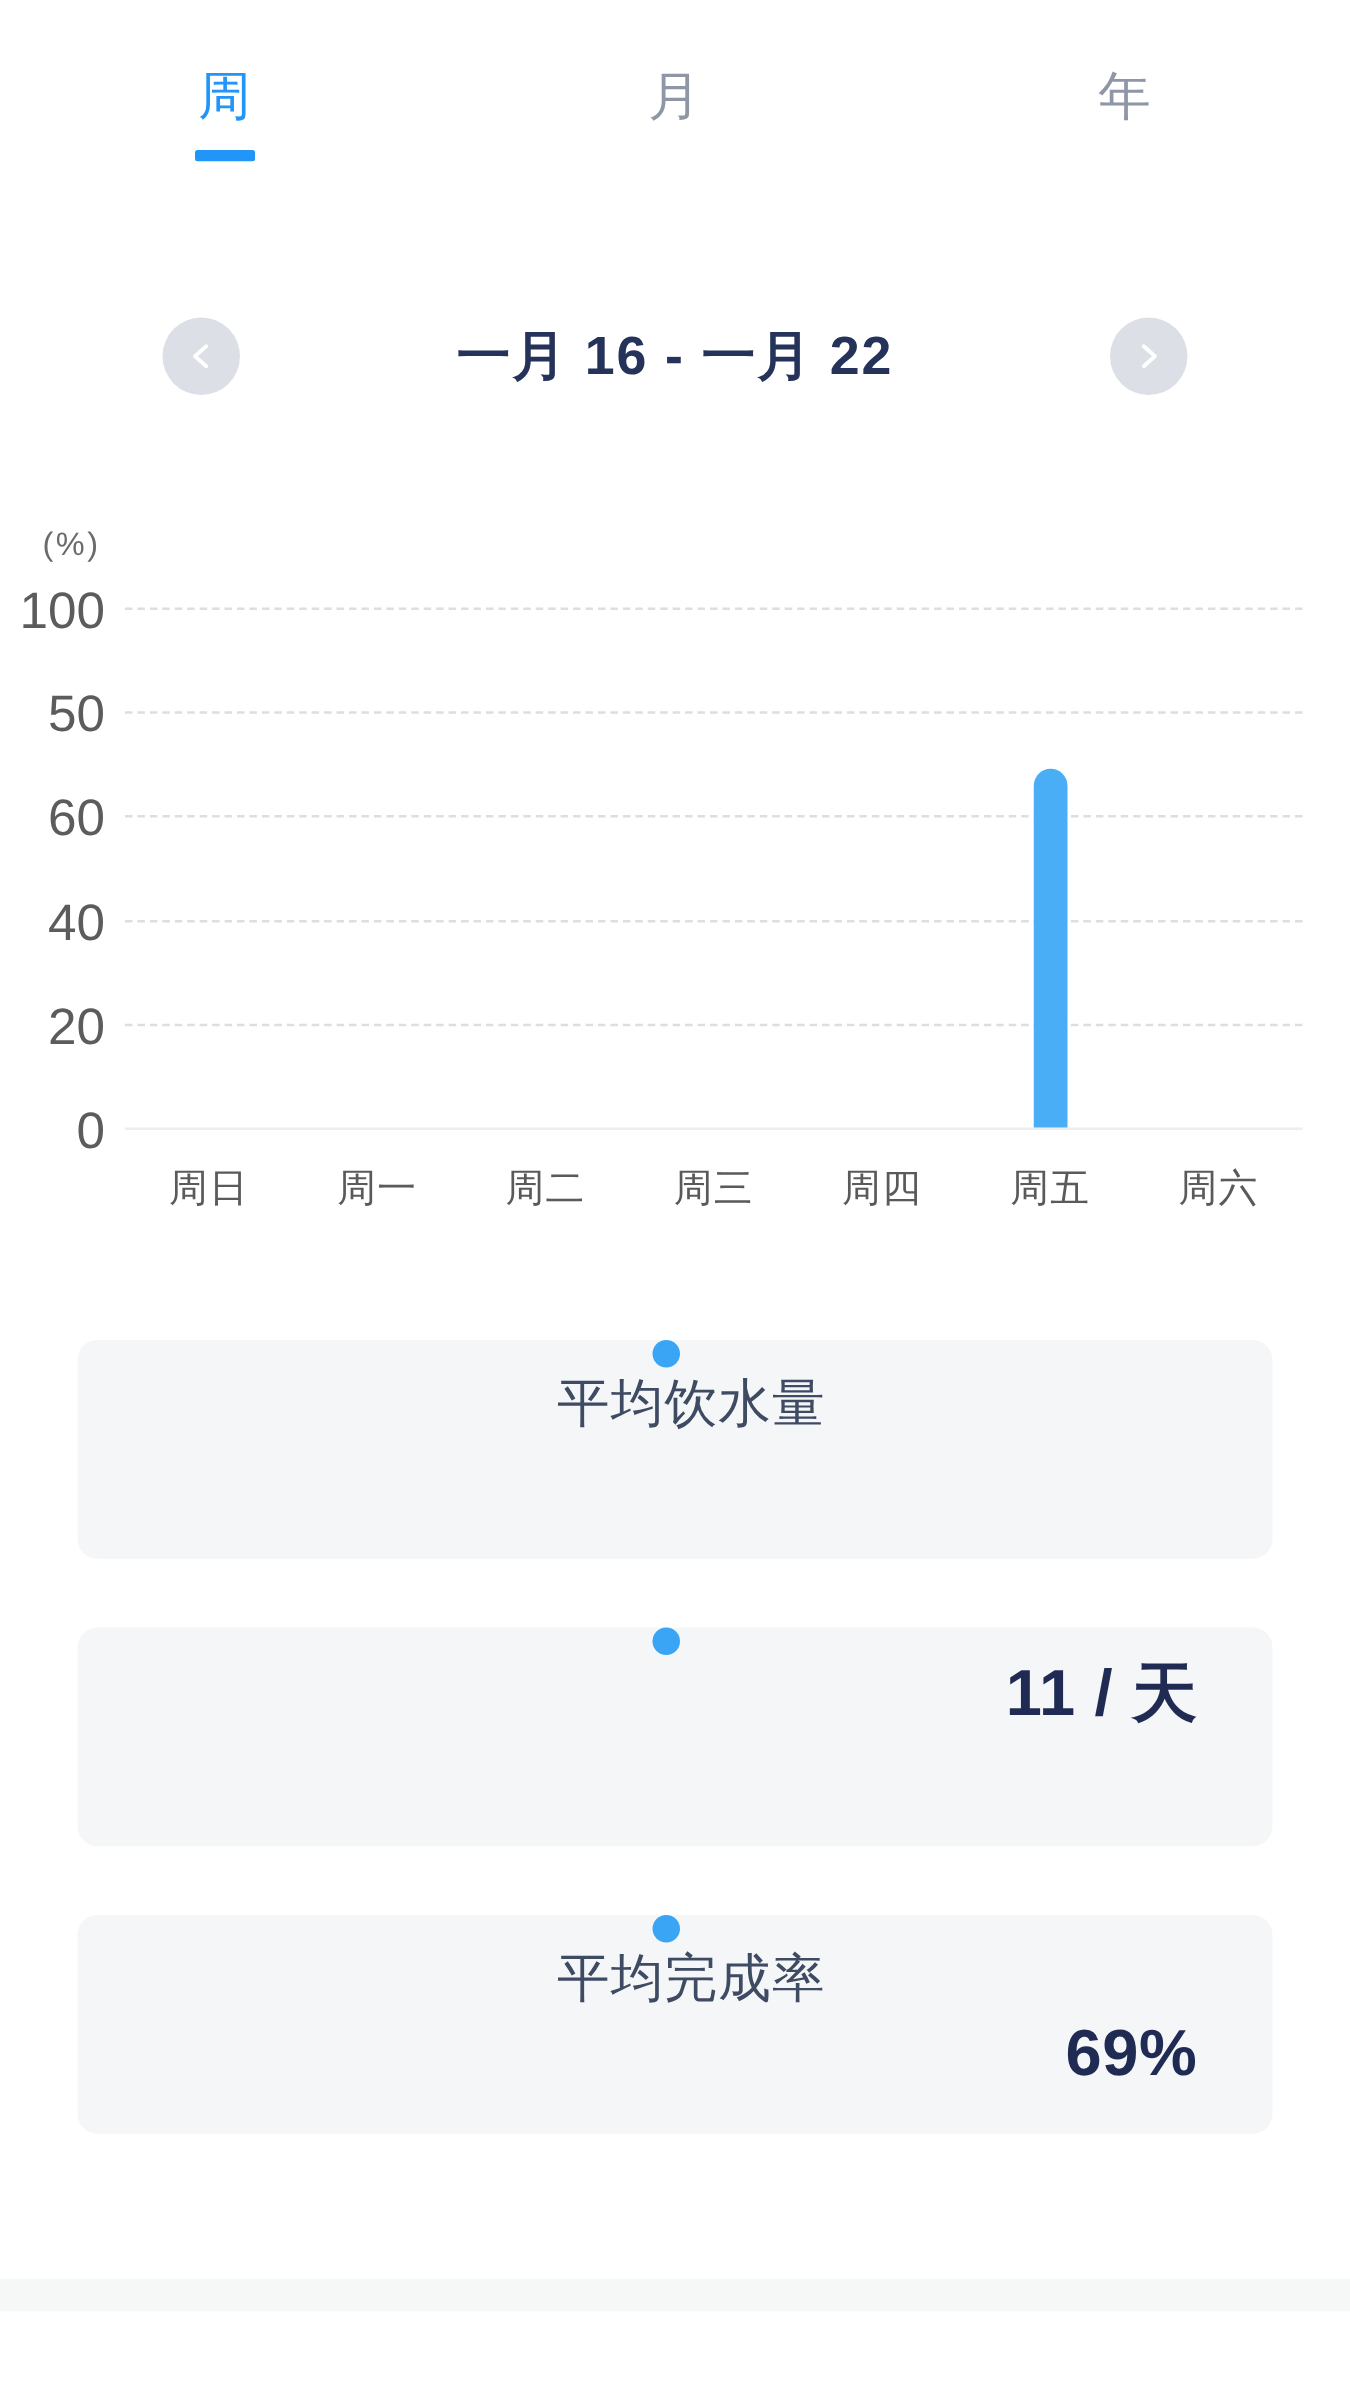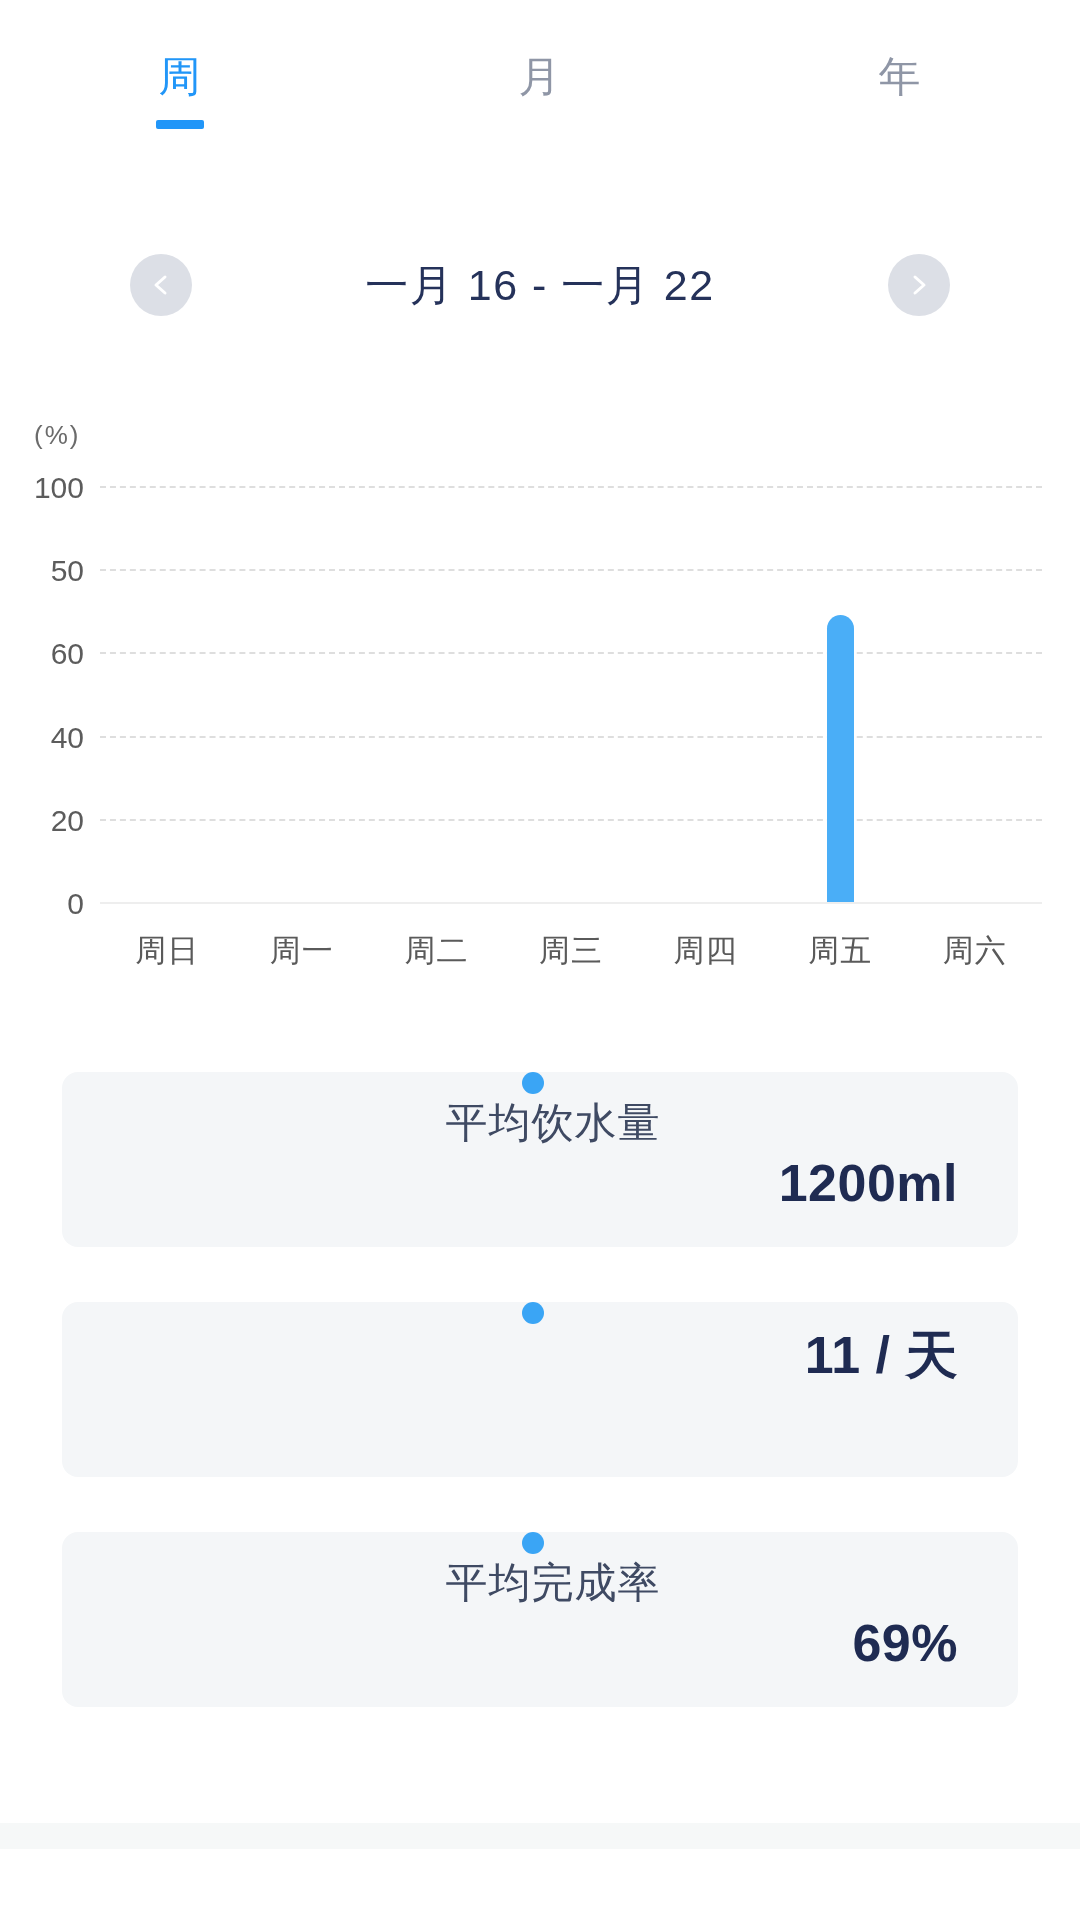--- a/index.html
+++ b/index.html
@@ -80,21 +80,21 @@
     align-items: center;
     justify-content: center;
     cursor: pointer;
     flex: 0 0 auto;
   }
   .navbtn svg { display: block; }
   .date-range {
     font-size: 43px;
     line-height: 62px;
     color: #25325a;
-    font-weight: 400;
+    font-weight: 700;
     letter-spacing: 1.5px;
     white-space: nowrap;
   }
 
   
   .chart {
     position: absolute;
     top: 420px;
     left: 0;
     width: 1080px;
@@ -123,21 +123,21 @@
     height: 0;
     border-top: 2px dashed #dedede;
   }
   .gridrow.axis {
     border-top: 2px solid #eeeeee;
   }
   .ylabel {
     position: absolute;
     right: calc(100% + 16px);
     transform: translateY(-50%);
-    font-size: 30px;
+    font-size: 41px;
     line-height: 30px;
     color: #5c5c5c;
     white-space: nowrap;
   }
   .bars {
     position: absolute;
     left: 0;
     right: 0;
     bottom: 0;
     top: 0;
@@ -303,21 +303,20 @@
       <div class="xlabel">周四</div>
       <div class="xlabel">周五</div>
       <div class="xlabel">周六</div>
     </div>
   </div>
 
   <div class="cards">
     <div class="card">
       <span class="dot" style="background: rgb(58, 165, 245);"></span>
       <span class="card-label">平均饮水量</span>
-      <span class="card-value">1200ml</span>
     </div>
     <div class="card">
       <span class="dot" style="background: rgb(58, 165, 245);"></span>
       <span class="card-value">11 / 天</span>
     </div>
     <div class="card">
       <span class="dot" style="background: rgb(58, 165, 245);"></span>
       <span class="card-label">平均完成率</span>
       <span class="card-value">69%</span>
     </div>

